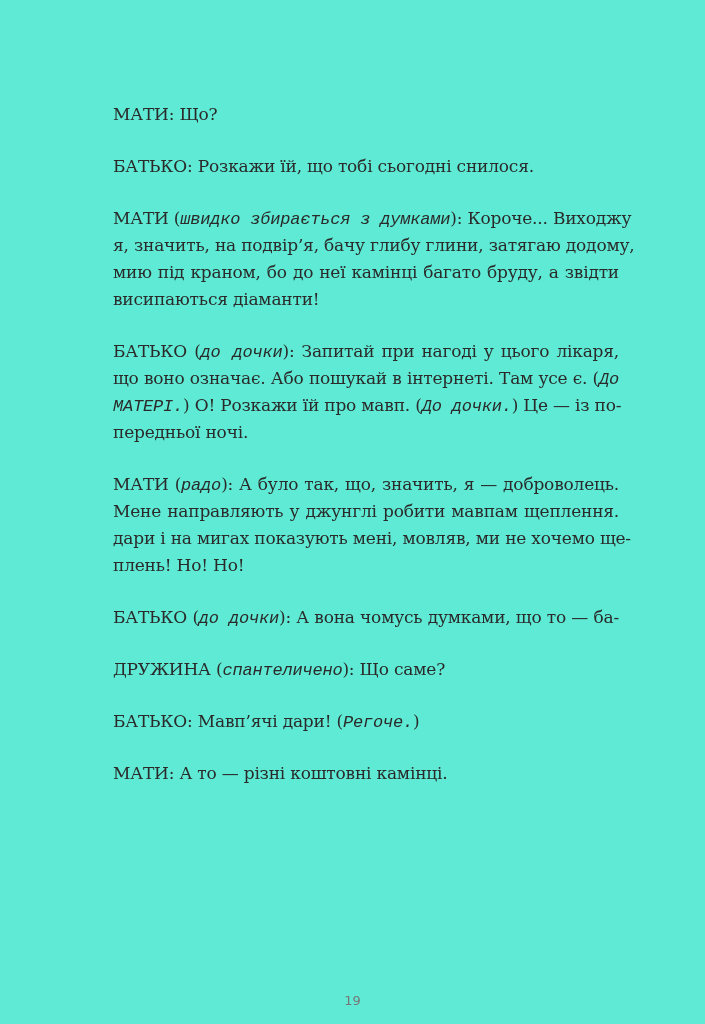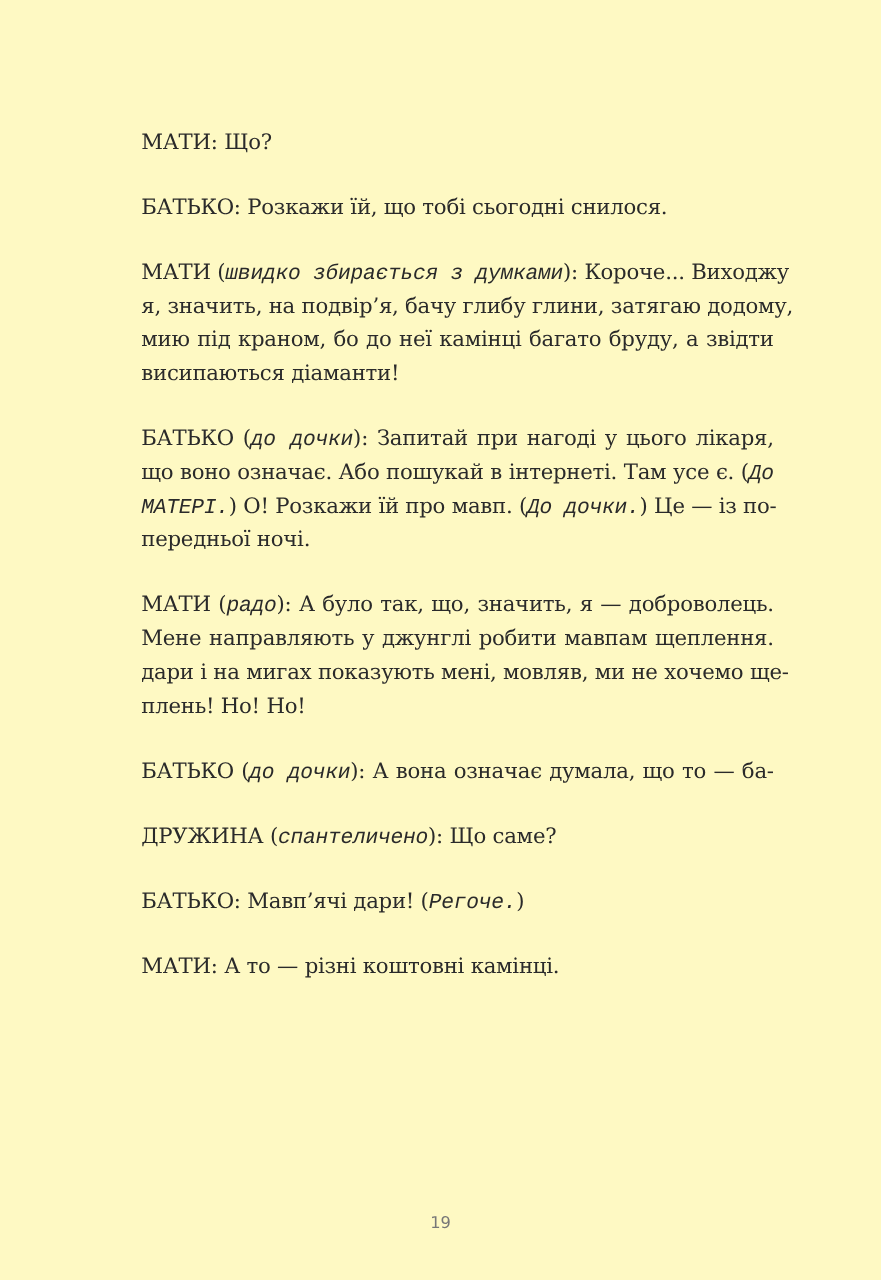--- a/index.html
+++ b/index.html
@@ -11,21 +11,21 @@
       width: 705px;
       height: 1024px;
       position: relative;
       overflow: hidden;
     }
     .page {
       position: absolute;
       left: 0; top: 0;
       width: 705px;
       height: 1024px;
-      background: #fef9c3;
+      background: #5eead4;
     }
     .text-block {
       position: absolute;
       left: 113px;
       top: 101px;
       width: 506px;
       font-family: "DejaVu Serif", "Liberation Serif", serif;
       font-size: 17px;
       color: #2a2a2a;
     }
@@ -45,21 +45,21 @@
       text-align-last: left;
     }
     .it {
       font-style: italic;
       font-family: Liberation Mono, monospace;
     }
     .page-number {
       position: absolute;
       left: 0;
       width: 705px;
-      top: 971px;
+      top: 993px;
       text-align: center;
       font-family: "DejaVu Sans", "Liberation Sans", sans-serif;
       font-size: 13px;
       color: #777777;
     }
   </style>
 </head>
 <body>
 
 <div class="page">
@@ -82,21 +82,21 @@
         <span class="line"><span class="it">МАТЕРІ.</span><span>) О! Розкажи їй про мавп. (</span><span class="it">До дочки.</span><span>) Це — із по-</span></span>
         <span class="line last"><span>передньої ночі.</span></span>
       </div>
       <div class="para">
         <span class="line"><span>МАТИ (</span><span class="it">радо</span><span>): А було так, що, значить, я — доброволець.</span></span>
         <span class="line"><span>Мене направляють у джунглі робити мавпам щеплення.</span></span>
         <span class="line"><span>дари і на мигах показують мені, мовляв, ми не хочемо ще-</span></span>
         <span class="line last"><span>плень! Но! Но!</span></span>
       </div>
       <div class="para">
-        <span class="line"><span>БАТЬКО (</span><span class="it">до дочки</span><span>): А вона означає думала, що то — ба-</span></span>
+        <span class="line"><span>БАТЬКО (</span><span class="it">до дочки</span><span>): А вона чомусь думками, що то — ба-</span></span>
       </div>
       <div class="para">
         <span class="line last"><span>ДРУЖИНА (</span><span class="it">спантеличено</span><span>): Що саме?</span></span>
       </div>
       <div class="para">
         <span class="line last"><span>БАТЬКО: Мавп’ячі дари! (</span><span class="it">Регоче.</span><span>)</span></span>
       </div>
       <div class="para">
         <span class="line last"><span>МАТИ: А то — різні коштовні камінці.</span></span>
       </div>

